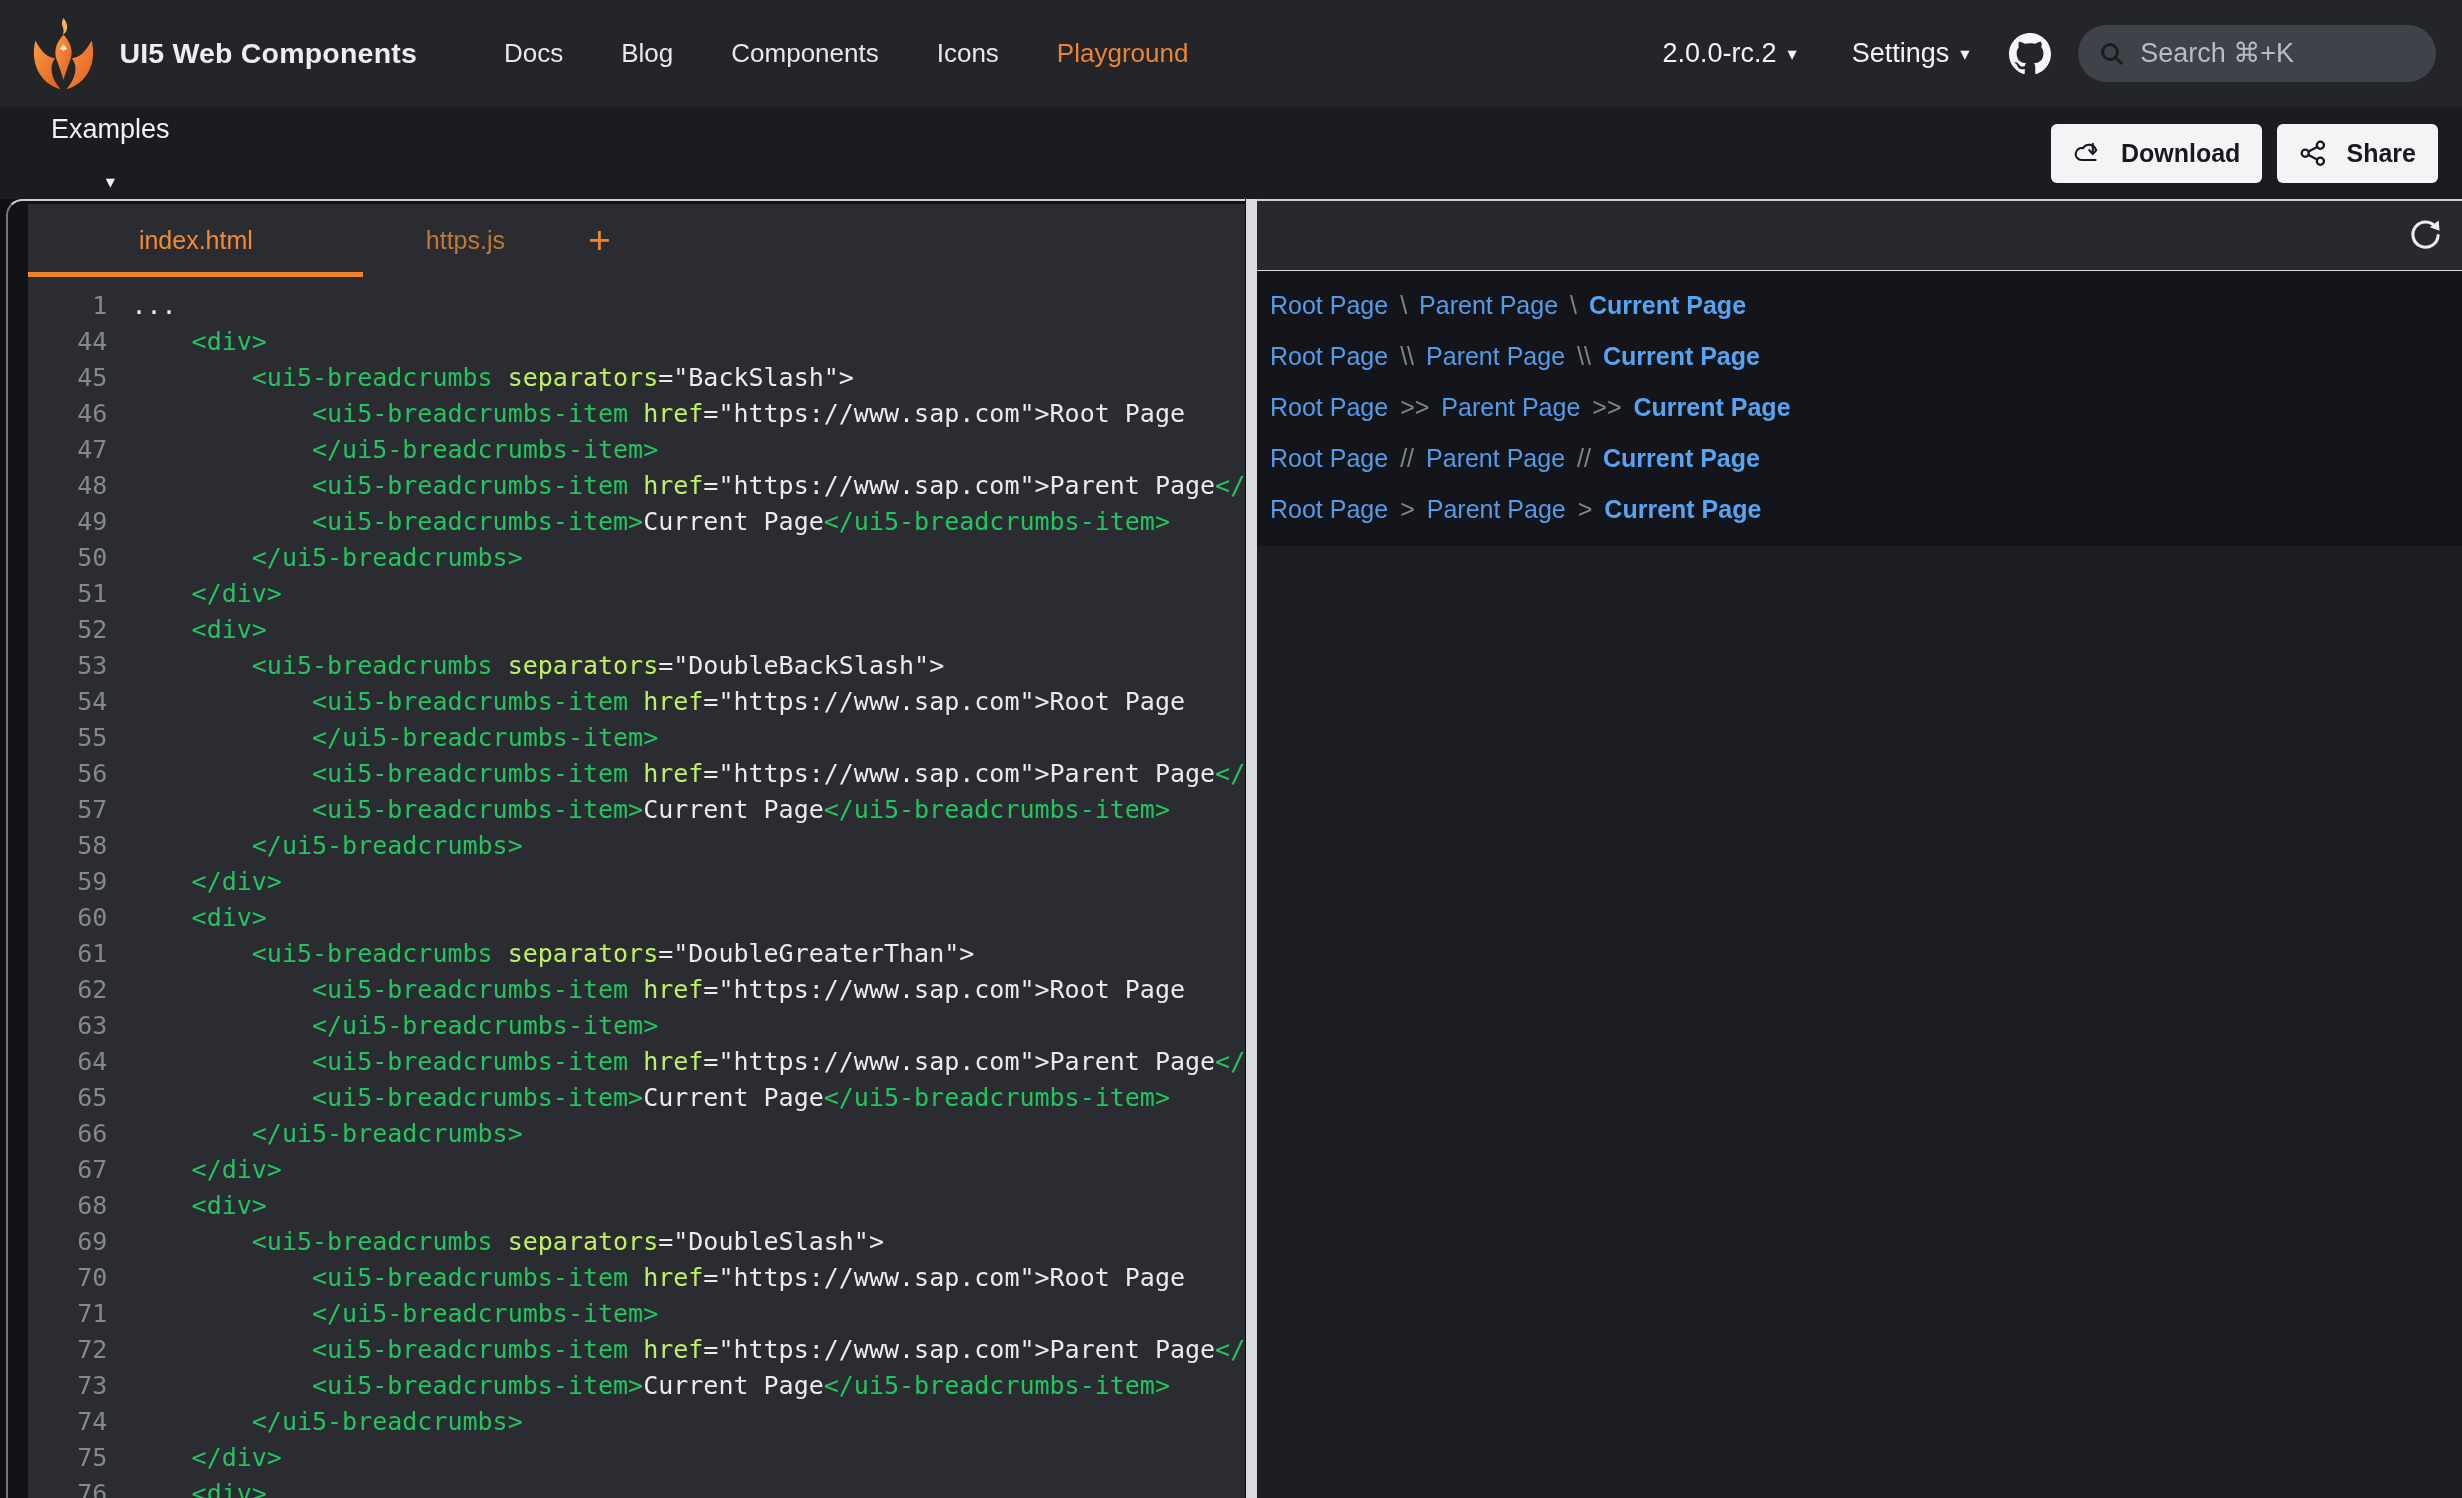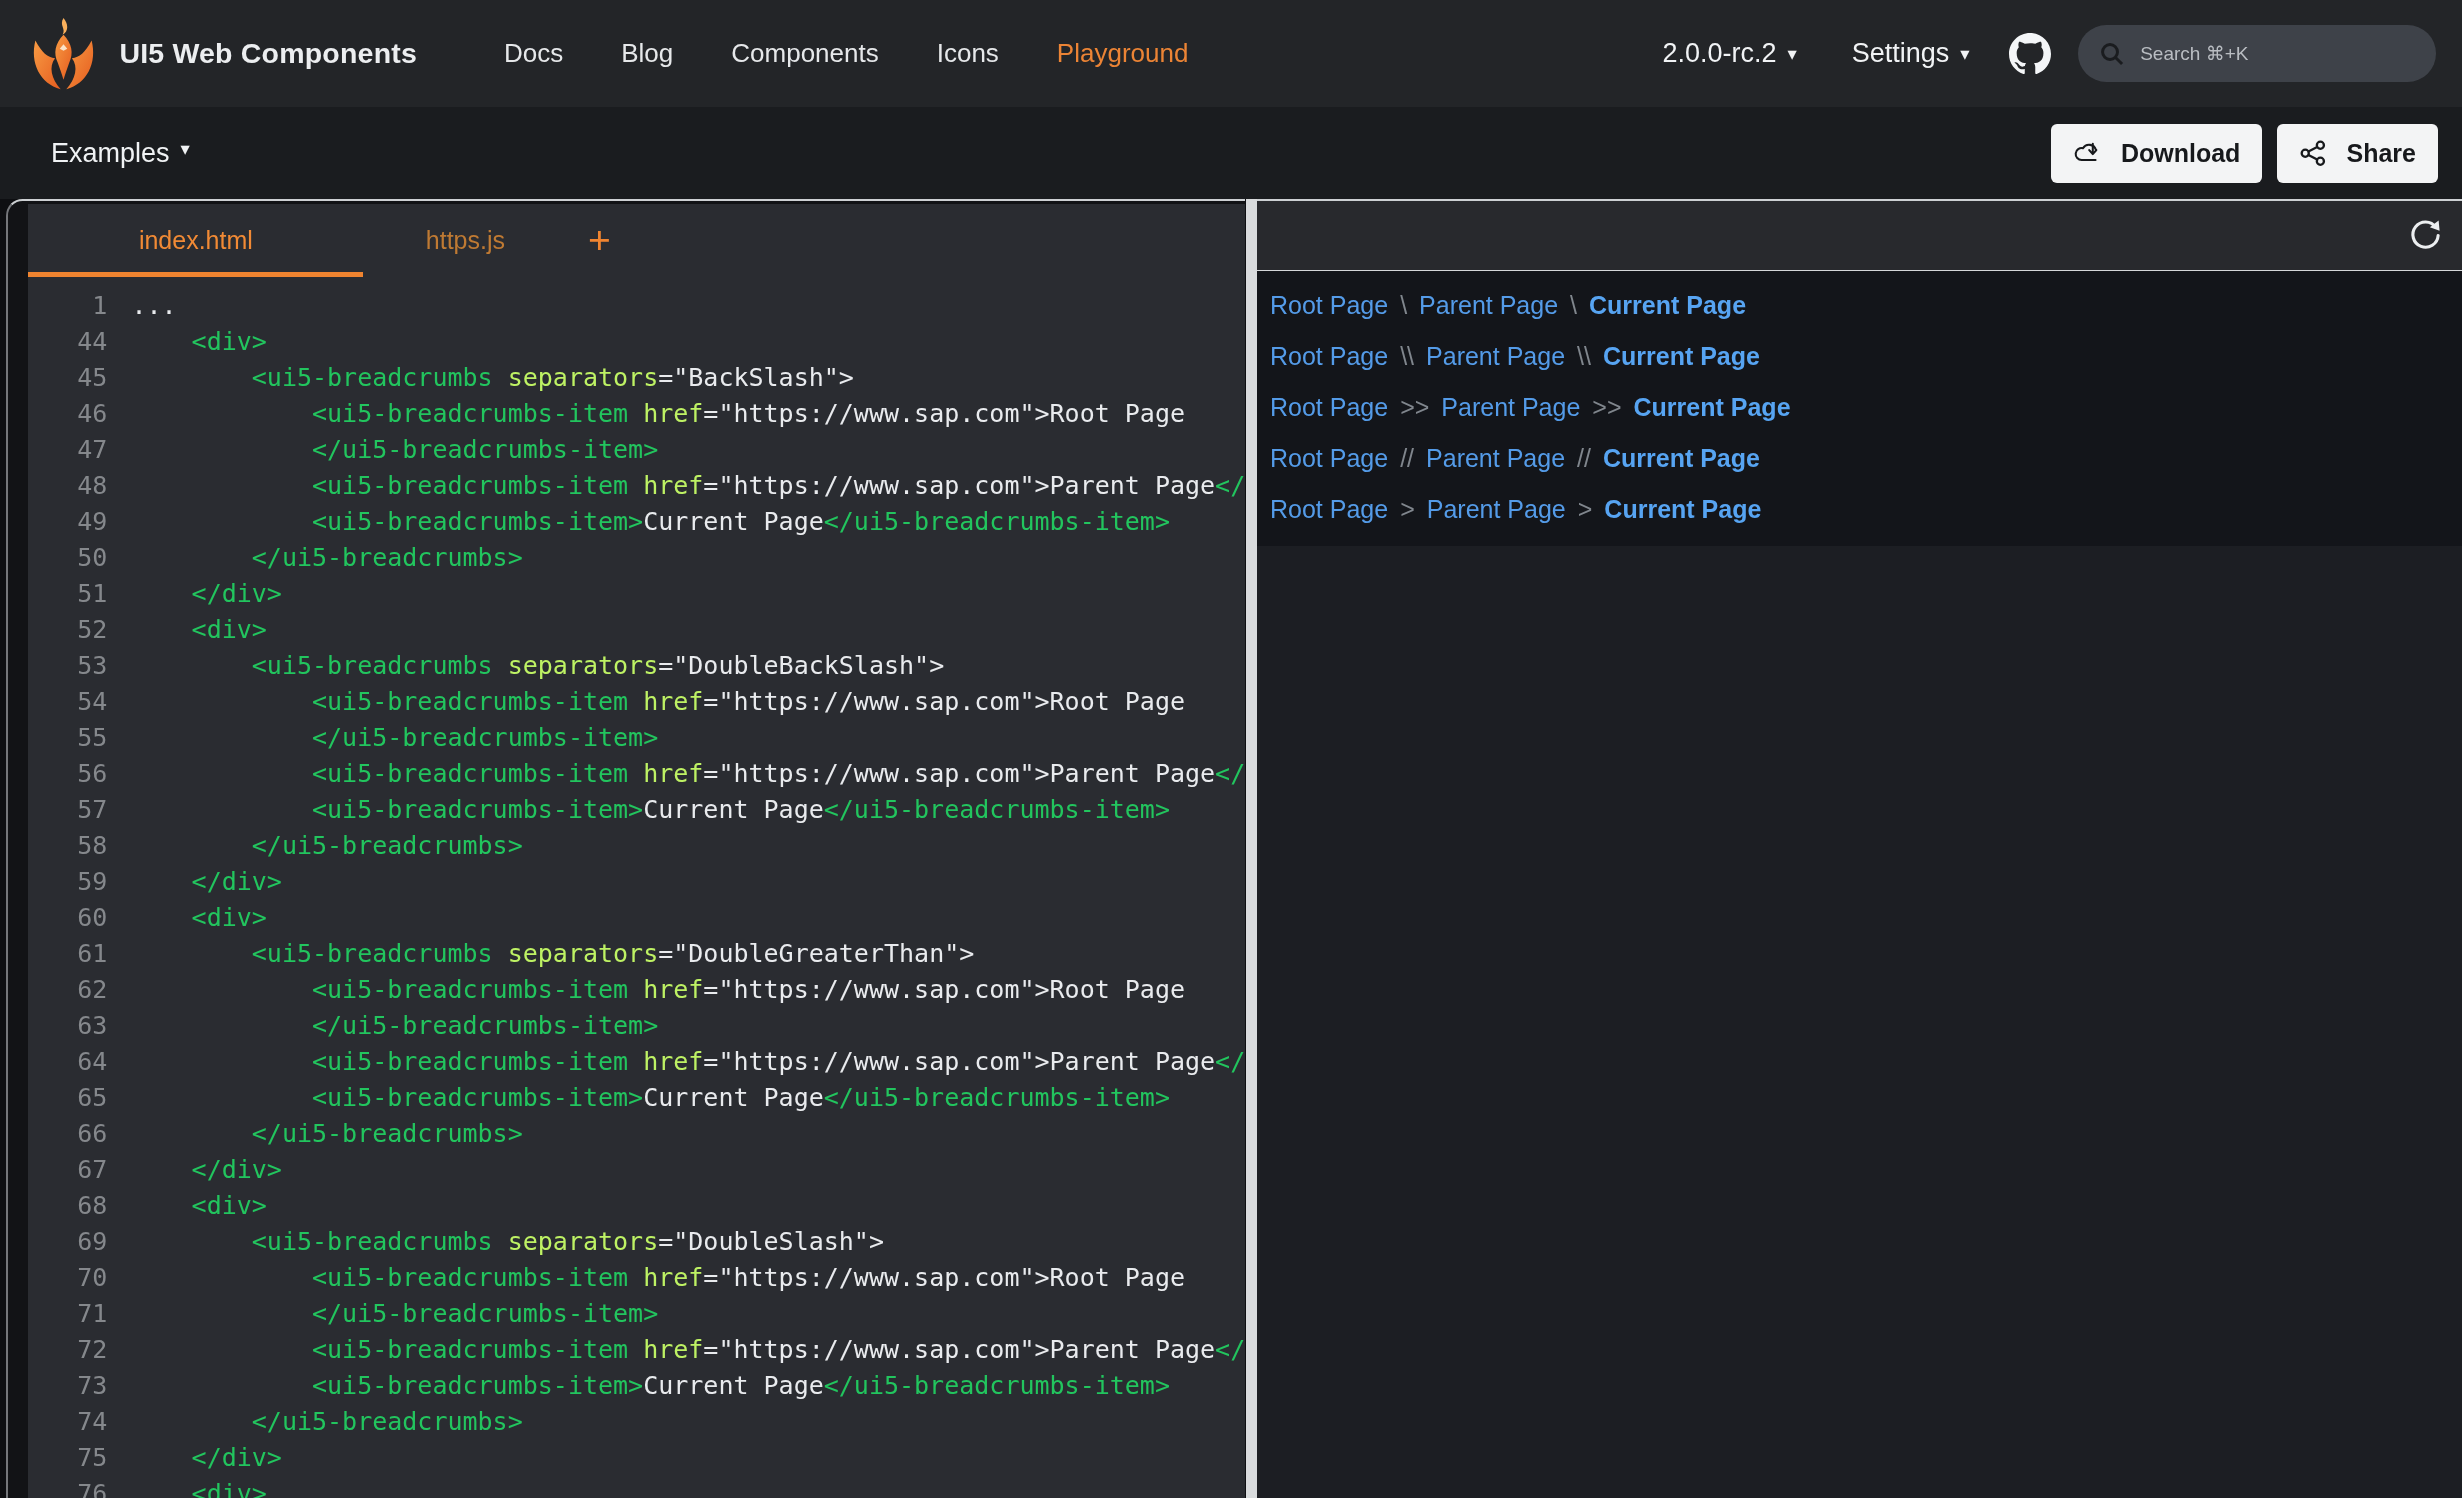--- a/index.html
+++ b/index.html
@@ -17,27 +17,27 @@
   .nav-link.active { color:#ec8435; }
   .nav-right { margin-left:auto; display:flex; align-items:center; }
   .nav-drop { color:#f1f3f5; font-size:27px; cursor:pointer; white-space:nowrap; display:flex; align-items:center; gap:11px; }
   .nav-drop .caret { font-size:18.4px; color:#f1f3f5; }
   .gap-a { width:55px; } .gap-b { width:39px; } .gap-c { width:27.5px; }
   .github { width:42px; height:42px; cursor:pointer; }
   .search-pill { width:358px; height:57px; border-radius:28.5px; background:#3e4249;
                  display:flex; align-items:center; padding:0 20px; cursor:text; }
   .search-pill svg { width:27.5px; height:27.5px; flex:0 0 auto; }
   .search-pill input { background:transparent; border:none; outline:none; color:#e8eaec;
-                       font-size:19px; margin-left:14.7px; width:257px; font-family:"Liberation Sans",sans-serif; }
+                       font-size:27px; margin-left:14.7px; width:257px; font-family:"Liberation Sans",sans-serif; }
   .search-pill input::placeholder { color:#b9bdc2; opacity:1; }
 
   
   .toolbar { position:absolute; left:0; top:107px; width:2462px; height:92px;
              background:#1a1c1f; display:flex; align-items:center; padding:0 24px 0 51px; }
-  .examples { color:#f0f2f4; font-size:27px; cursor:pointer; display:flex; align-items:flex-start; gap:11px; }
+  .examples { color:#f0f2f4; font-size:27px; cursor:pointer; display:flex; align-items:center; gap:26px;flex-direction:column; }
   .examples .caret { font-size:18.4px; }
   .tb-right { margin-left:auto; display:flex; gap:14.7px; }
   .btn { height:59px; background:#f3f4f5; color:#17191c; border:none; border-radius:6px;
          font-size:25px; font-weight:bold; display:flex; align-items:center; gap:19px;
          padding:0 22px; cursor:pointer; font-family:"Liberation Sans",sans-serif; }
   .btn svg { width:28.5px; height:28.5px; }
 
   
   .main { position:absolute; left:0; top:199px; width:2462px; height:1299px; background:#0e0f12; }
   .panel-left { position:absolute; left:6.4px; top:0; width:1239px; height:1299px;

